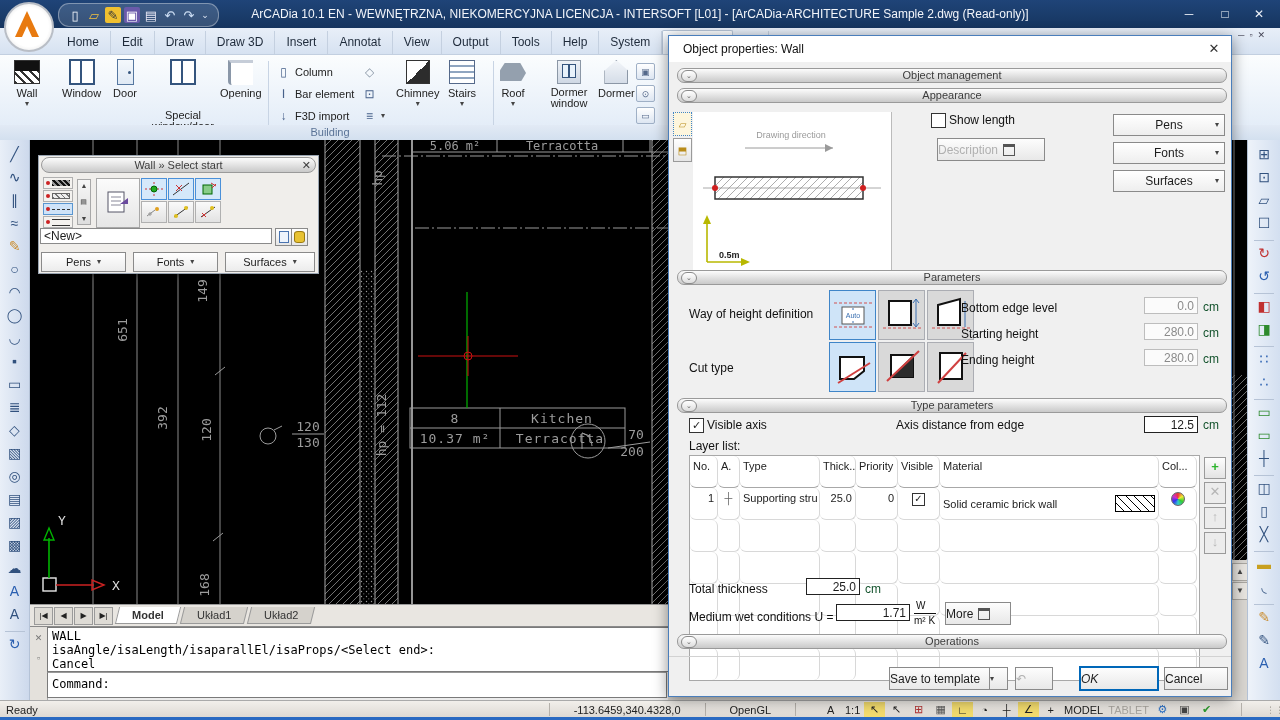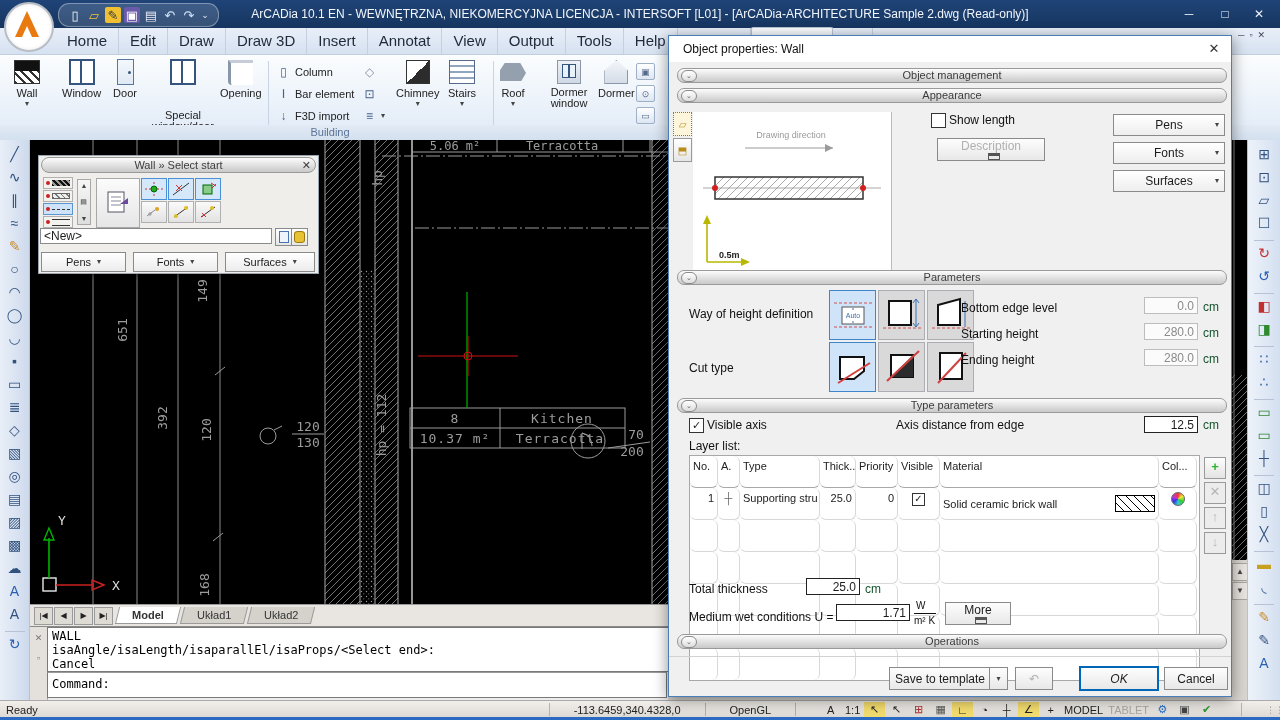--- a/index.html
+++ b/index.html
@@ -11,21 +11,21 @@
   #apptitle{left:0;top:0;width:1280px;height:28px;line-height:28px;text-align:center;color:#f2f5fa;font-size:12px;white-space:nowrap;}
   #qat{left:58px;top:3px;height:22px;display:flex;align-items:center;gap:3px;padding:0 8px;
        background:rgba(255,255,255,.14);border:1px solid rgba(255,255,255,.35);border-radius:11px;}
   .qicon{width:16px;height:16px;display:flex;align-items:center;justify-content:center;font-size:13px;color:#dfe8f5;border-radius:2px;}
   #logo{left:4px;top:2px;width:46px;height:46px;border-radius:50%;background:radial-gradient(#ffffff 60%,#d8d8d8);border:2px solid #b9bec6;z-index:60;}
   #logo .tri{position:absolute;left:9px;top:7px;width:0;height:0;border-left:12px solid transparent;border-right:12px solid transparent;border-bottom:26px solid #e87a10;}
   #logo .tri2{position:absolute;left:16px;top:22px;width:0;height:0;border-left:5px solid transparent;border-right:5px solid transparent;border-bottom:11px solid #fff;}
   .wbtn{width:30px;height:22px;color:#eef2f8;text-align:center;line-height:22px;font-size:12px;}
   
   #tabrow{left:0;top:28px;width:1280px;height:27px;background:linear-gradient(#e8eff8,#d6e2f1);border-bottom:1px solid #c2cfe0;display:flex;align-items:flex-end;padding-left:56px;box-sizing:border-box;}
-  .rtab{padding:4px 11px 5px;font-size:15px;color:#1e2a3a;border-right:1px solid #c4d0e0;white-space:nowrap;}
+  .rtab{padding:4px 11px 5px;font-size:12px;color:#1e2a3a;border-right:1px solid #c4d0e0;white-space:nowrap;}
   .rtab.active{background:linear-gradient(#fbfdff,#e9f1fa);border:1px solid #b6c4d6;border-bottom:none;border-radius:2px 2px 0 0;}
   
   #ribbon{left:0;top:55px;width:1280px;height:70px;background:linear-gradient(#fbfdfe,#e4edf8);border-bottom:1px solid #cdd9e8;}
   #ribbonband{left:0;top:125px;width:1280px;height:15px;background:linear-gradient(#e2eaf5,#d3e0ef);color:#5a7396;font-size:11px;text-align:center;line-height:14px;border-bottom:1px solid #b9c6d8;}
   .bigbtn{position:absolute;top:4px;display:flex;flex-direction:column;align-items:center;gap:2px;font-size:11px;color:#222;}
   .bicon{width:26px;height:26px;display:flex;align-items:center;justify-content:center;}
   .caret{font-size:8px;color:#444;line-height:6px;}
   .rsep{position:absolute;top:6px;width:1px;height:108px;background:#c8d4e4;}
   .smallbtn{position:absolute;display:flex;align-items:center;gap:4px;font-size:11px;color:#222;height:18px;}
   .sicon14{width:15px;height:14px;display:flex;align-items:center;justify-content:center;font-size:12px;color:#47618a;}
@@ -101,21 +101,21 @@
   .pfbtn .caret{position:absolute;right:5px;font-size:8px;}
   .togglebtn{position:absolute;width:45px;height:48px;border:1px solid #abadb3;background:#d9d9d9;display:flex;align-items:center;justify-content:center;}
   .togglebtn.selected{background:#cfe4f8;border-color:#3f85c8;}
   .cb{position:absolute;width:13px;height:13px;border:1px solid #333;background:#fff;font-size:11px;line-height:12px;text-align:center;color:#222;}
   .ltable{position:absolute;left:20px;top:419px;width:509px;background:#fff;border:1px solid #a8a8a8;display:grid;
           grid-template-columns:28px 22px 80px 36px 42px 42px 219px 38px;font-size:11px;}
   .lcell{border-right:1px solid #d8d8d8;border-bottom:1px solid #d8d8d8;height:32px;line-height:20px;padding:0 3px;overflow:hidden;white-space:nowrap;box-sizing:border-box;border-radius:6px;}
   .lhead{border-bottom:1px solid #a8a8a8;color:#222;}
   .sidebtn{position:absolute;left:535px;width:20px;height:20px;border:1px solid #9a9a9a;background:linear-gradient(#fdfdfd,#e3e3e3);text-align:center;line-height:18px;font-size:13px;}
   .sidebtn.disabled{color:#b5b5b5;background:#ececec;}
-  .fbtn{position:absolute;height:21px;background:linear-gradient(#fdfdfd,#e8e8e8);border:1px solid #8a8a8a;font-size:12px;display:flex;align-items:center;justify-content:center;flex-direction:column;}
+  .fbtn{position:absolute;height:21px;background:linear-gradient(#fdfdfd,#e8e8e8);border:1px solid #8a8a8a;font-size:12px;display:flex;align-items:center;justify-content:flex-start;}
   .fbtn.primary{border:2px solid #0067b8;}
   .fbtn.disabled{color:#b0b0b0;}
   .winicon{display:inline-block;width:10px;height:8px;border:1px solid #555;border-top:3px solid #555;margin-left:5px;}
   .hatchsw{width:38px;height:15px;border:1px solid #000;background:repeating-linear-gradient(45deg,#fff 0 5px,#000 5px 6px);align-self:center;}
   .colorwheel{width:12px;height:12px;border-radius:50%;background:conic-gradient(#e33,#ee3,#3c3,#3cc,#33e,#c3c,#e33);border:1px solid #666;margin:4px auto;}
   .minifold{width:15px;height:18px;border:1px solid #8a8a8a;background:linear-gradient(#fff,#e4e4e4);display:flex;align-items:center;justify-content:center;font-size:10px;color:#b98c1a;}
   .fracline{position:absolute;width:22px;height:1px;background:#111;}
 </style>
 </head>
 <body>

